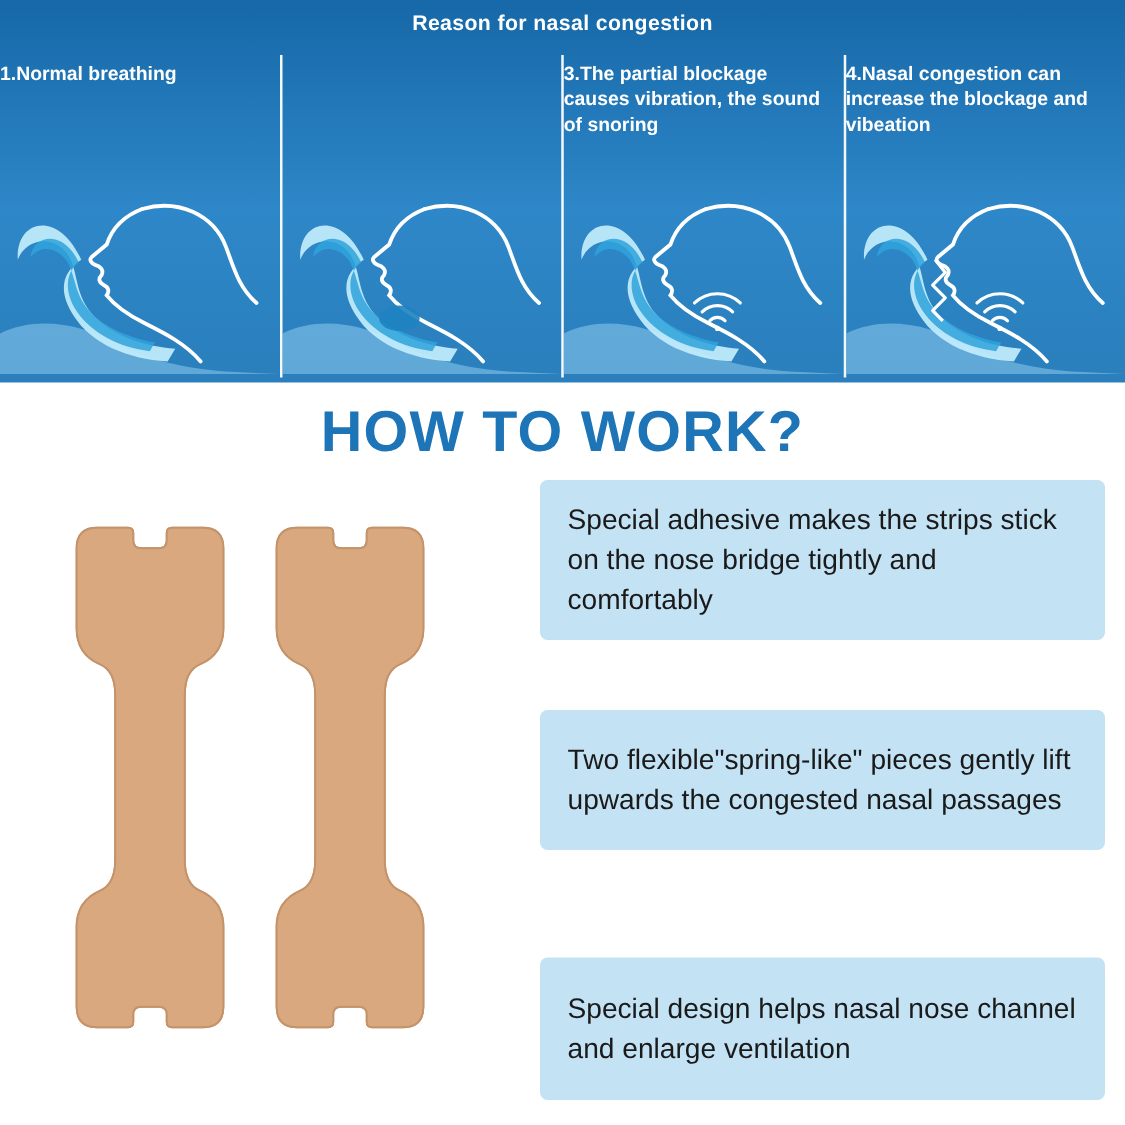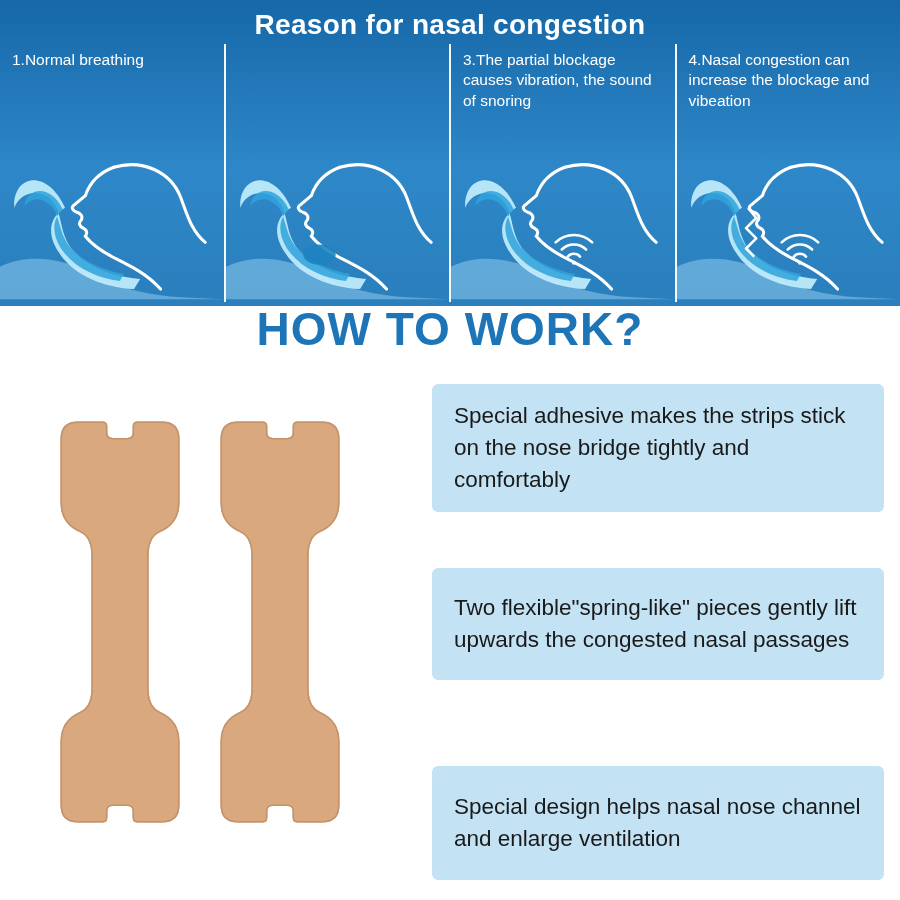--- a/index.html
+++ b/index.html
@@ -10,41 +10,41 @@
   }
   .page{position:relative;width:900px;height:900px;}
 
   
   .hero{
     position:absolute;top:0;left:0;width:900px;height:306px;
     background:linear-gradient(180deg,#1668a8 0%,#2e87c8 55%,#2a7fbc 100%);
   }
   .hero-title{
     margin:0;padding-top:9px;text-align:center;
-    color:#ffffff;font-size:28px;font-weight:bold;letter-spacing:.3px;
+    color:#ffffff;font-size:17px;font-weight:bold;letter-spacing:.3px;
   }
   .panels{
     position:absolute;top:44px;left:0;right:0;bottom:4px;
     display:flex;flex-direction:row;
   }
   .panel{
     position:relative;flex:1 1 0;min-width:0;
-    padding:6px 10px 0 12px;box-sizing:border-box;
+    padding:6px 10px 0 0;box-sizing:border-box;font-weight:bold;
   }
   .panel + .panel{border-left:2px solid rgba(255,255,255,.95);}
   .panel-text{
     margin:0;color:#ffffff;font-size:15.5px;line-height:1.32;
   }
   .panel-art{
     position:absolute;left:0;bottom:0;width:100%;height:168px;display:block;
   }
 
   
   .how-heading{
-    margin:0;position:absolute;top:302px;left:0;width:900px;
+    margin:0;position:absolute;top:318px;left:0;width:900px;
     text-align:center;color:#1d74b6;font-size:46px;font-weight:bold;
     letter-spacing:1px;
   }
 
   
   .main{position:absolute;top:372px;left:0;width:731px;height:528px;}
   .strips{
     position:absolute;left:52px;top:44px;width:310px;height:416px;
     display:flex;gap:24px;
   }

